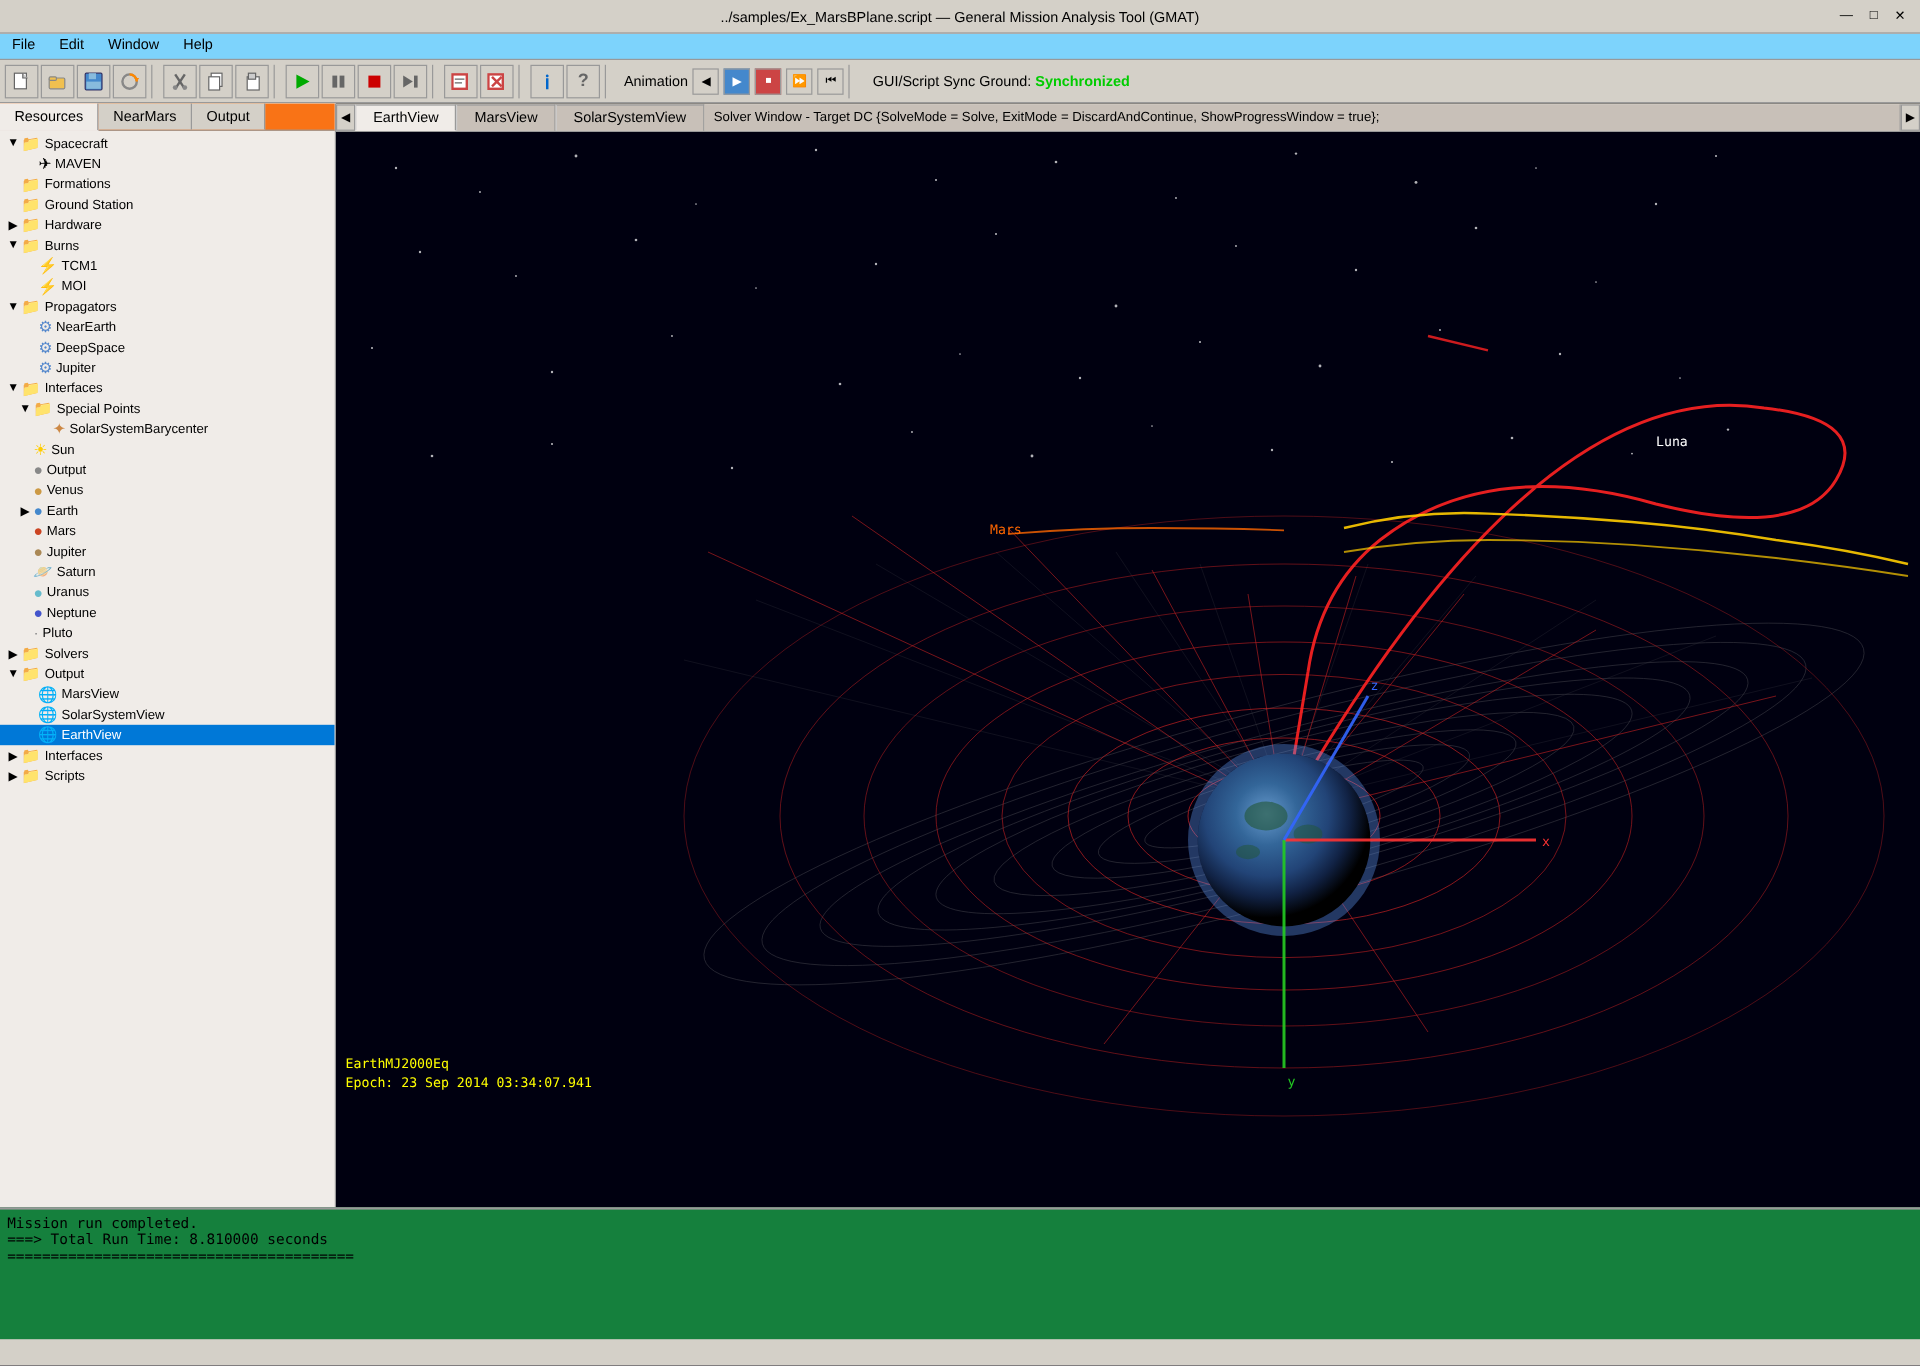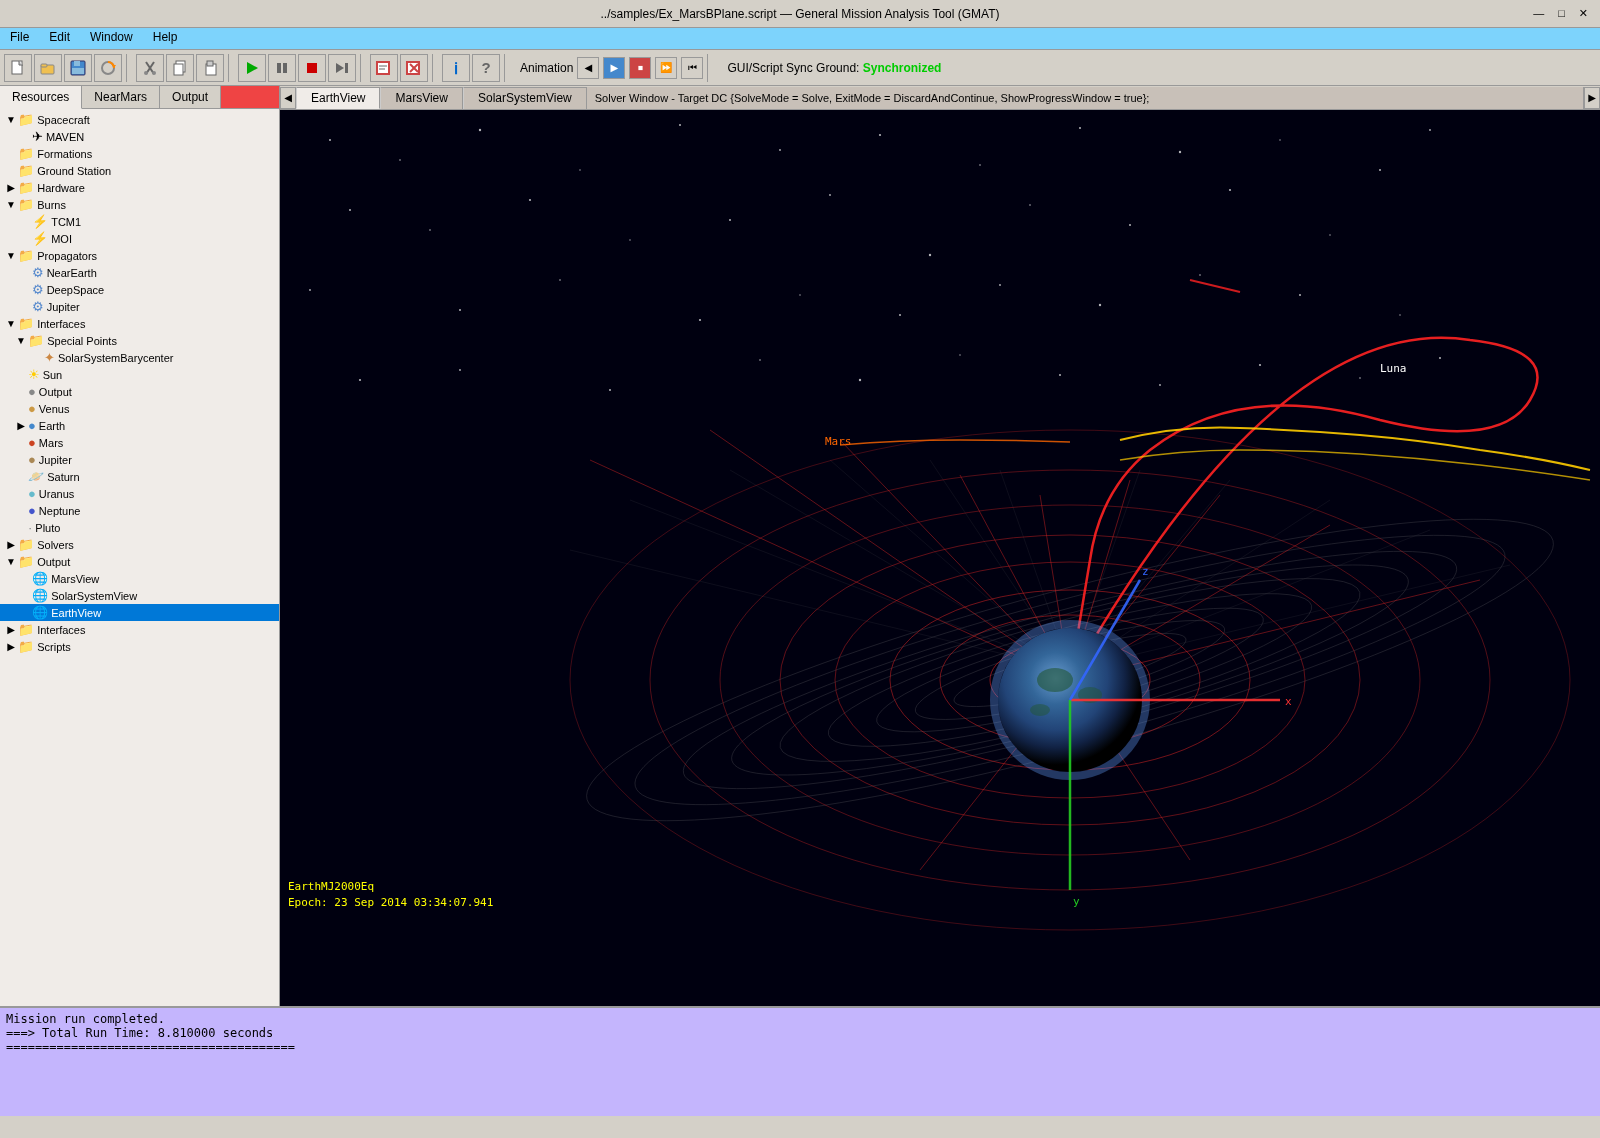--- a/index.html
+++ b/index.html
@@ -109,21 +109,21 @@
       background: #f0ece8;
       border-right: 1px solid #999;
       display: flex;
       flex-direction: column;
       overflow: hidden;
     }
 
     
     #panel-tabs {
       display: flex;
-      background: #ef4444;
+      background: #f97316;
       border-bottom: 1px solid #999;
       align-items: center;
     }
     .panel-tab {
       padding: 4px 12px;
       cursor: pointer;
       border-right: 1px solid #999;
       font-size: 12px;
       background: #d4d0c8;
     }
@@ -220,21 +220,21 @@
     }
 
     
     #space-canvas {
       width: 100%;
       height: 100%;
     }
 
     
     #status-bar {
-      background: #c4b5fd;
+      background: #15803d;
       border-top: 2px solid #999;
       height: 110px;
       padding: 4px 6px;
       font-size: 12px;
       font-family: monospace;
       overflow: hidden;
     }
 
     
     ::-webkit-scrollbar { width: 12px; }

